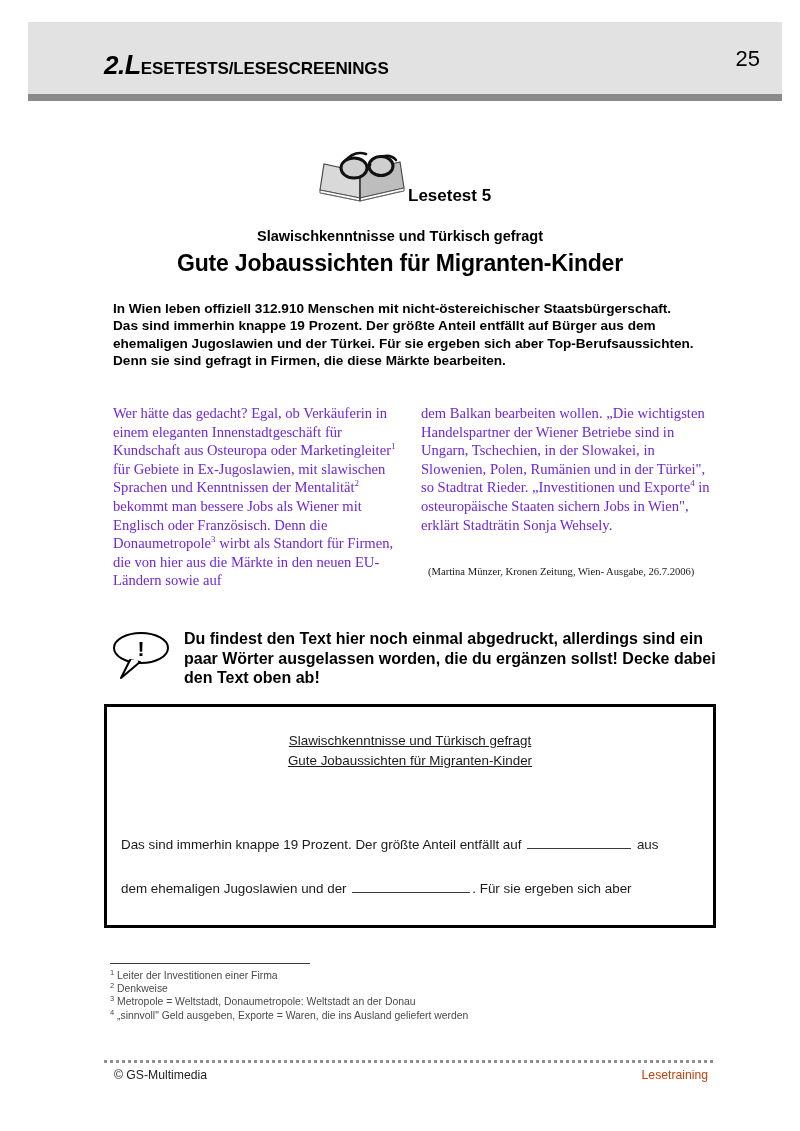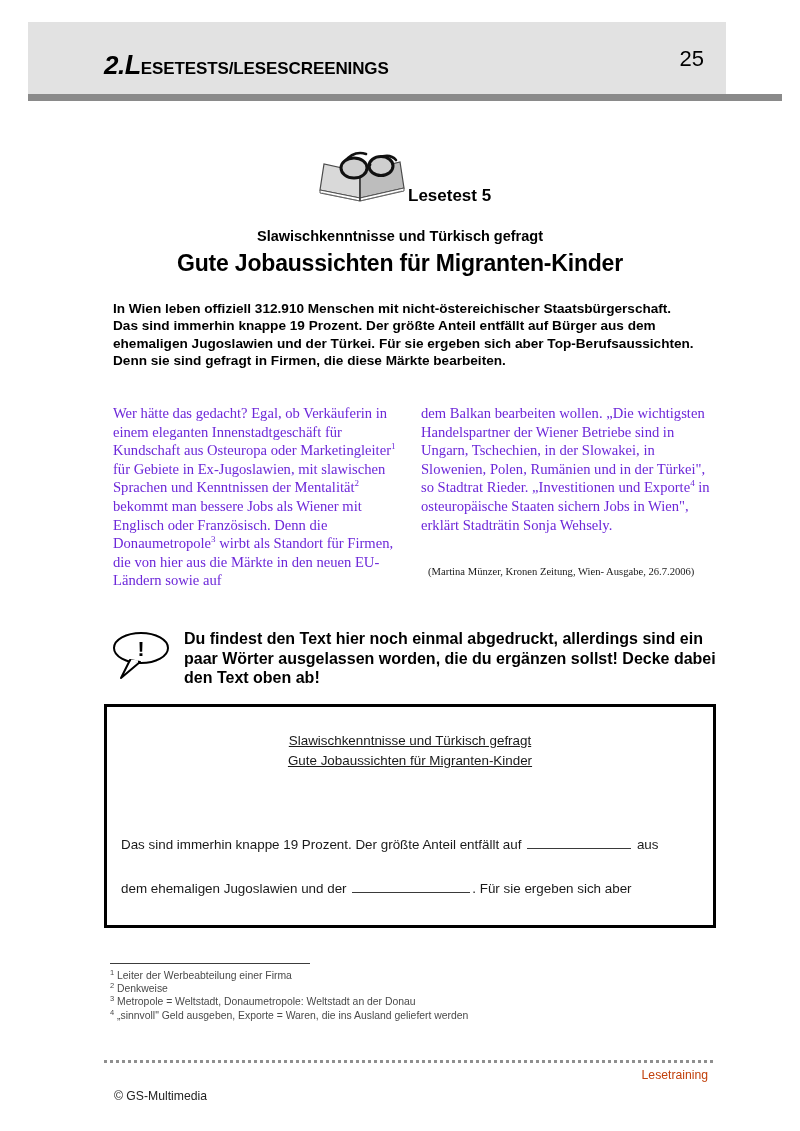--- a/index.html
+++ b/index.html
@@ -14,21 +14,21 @@
     font-family: "Liberation Sans", sans-serif;
     color: #000000;
     overflow: hidden;
   }
 
   
   .header-band {
     position: absolute;
     left: 28px;
     top: 22px;
-    width: 698px;
+    width: 754px;
     height: 72px;
     background: #e2e2e2;
   }
   .header-inner {
     position: absolute;
     left: 0; right: 0; top: 0; bottom: 0;
   }
   .header-title {
     position: absolute;
     left: 76px;
@@ -262,21 +262,20 @@
     background-image: linear-gradient(to right, #8f8f8f 0 3px, transparent 3px 6px);
     background-size: 6px 3px;
     background-repeat: repeat-x;
   }
   .footer-left {
     position: absolute;
     left: 114px;
     top: 1068px;
     font-size: 12.2px;
     color: #232323;
-    margin-top: 21px;
   }
   .footer-right {
     position: absolute;
     right: 92px;
     top: 1068px;
     font-size: 12.2px;
     color: #c2410c;
     padding-left: 44px;
   }
 </style>
@@ -355,21 +354,21 @@
   </div>
 
   <div class="ex-line ex-l3">
     <span>dem ehemaligen Jugoslawien und der</span>
     <span class="blank blank-sm"></span><span>. Für sie ergeben sich aber</span>
   </div>
 </div>
 
 <div class="fn-rule"></div>
 <div class="footnotes">
-  <div><sup>1</sup> <span>Leiter der Werbeabteilung einer Firma</span></div>
+  <div><sup>1</sup> <span>Leiter der Investitionen einer Firma</span></div>
   <div><sup>2</sup> <span>Denkweise</span></div>
   <div><sup>3</sup> <span>Metropole = Weltstadt, Donaumetropole: Weltstadt an der Donau</span></div>
   <div><sup>4</sup> <span>„sinnvoll" Geld ausgeben, Exporte = Waren, die ins Ausland geliefert werden</span></div>
 </div>
 
 <div class="footer-dots"></div>
 <div class="footer-left">© GS-Multimedia</div>
 <div class="footer-right">Lesetraining</div>
 
 </body></html>

